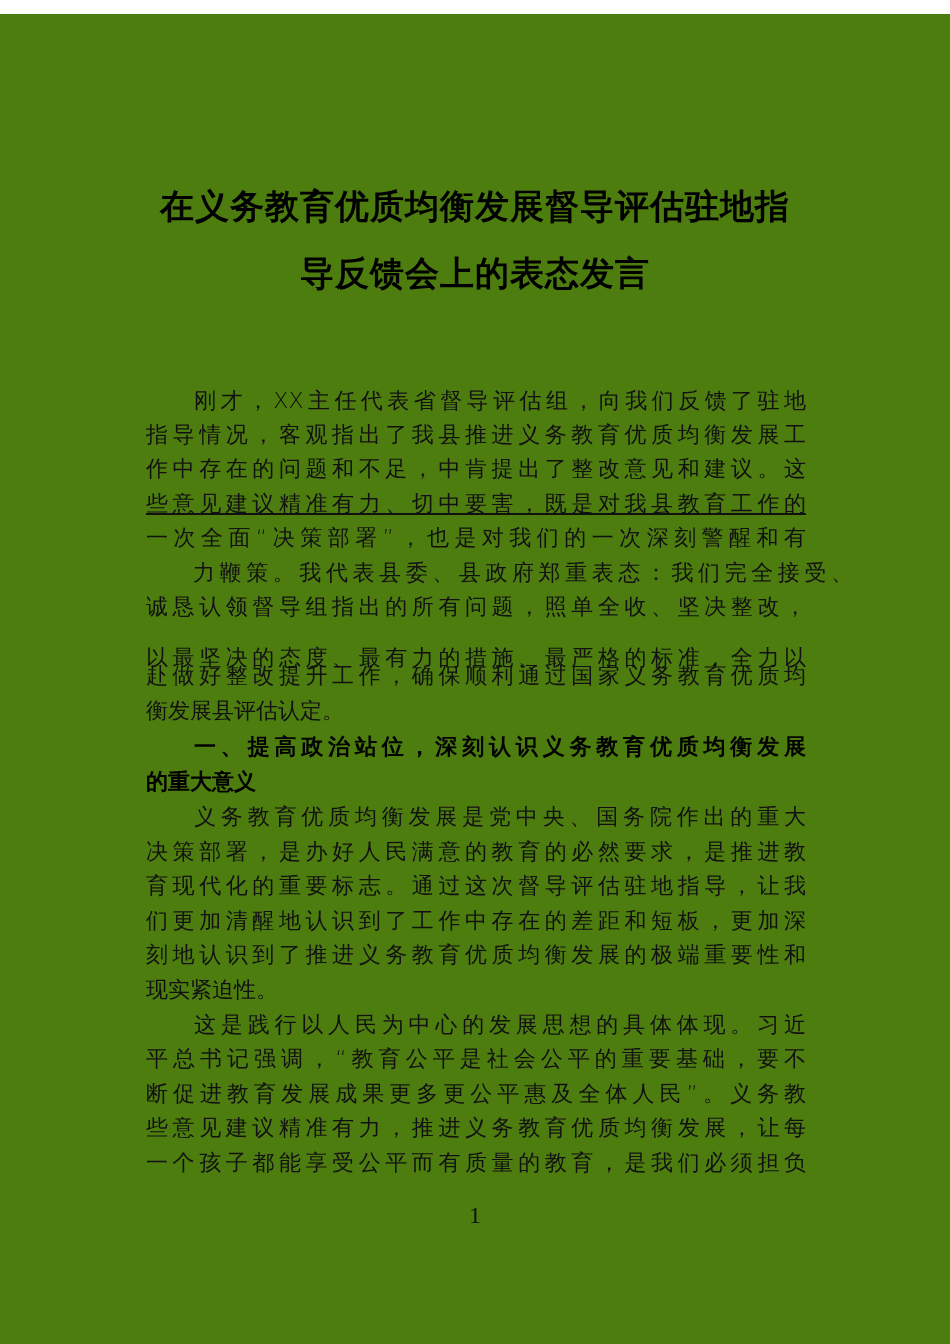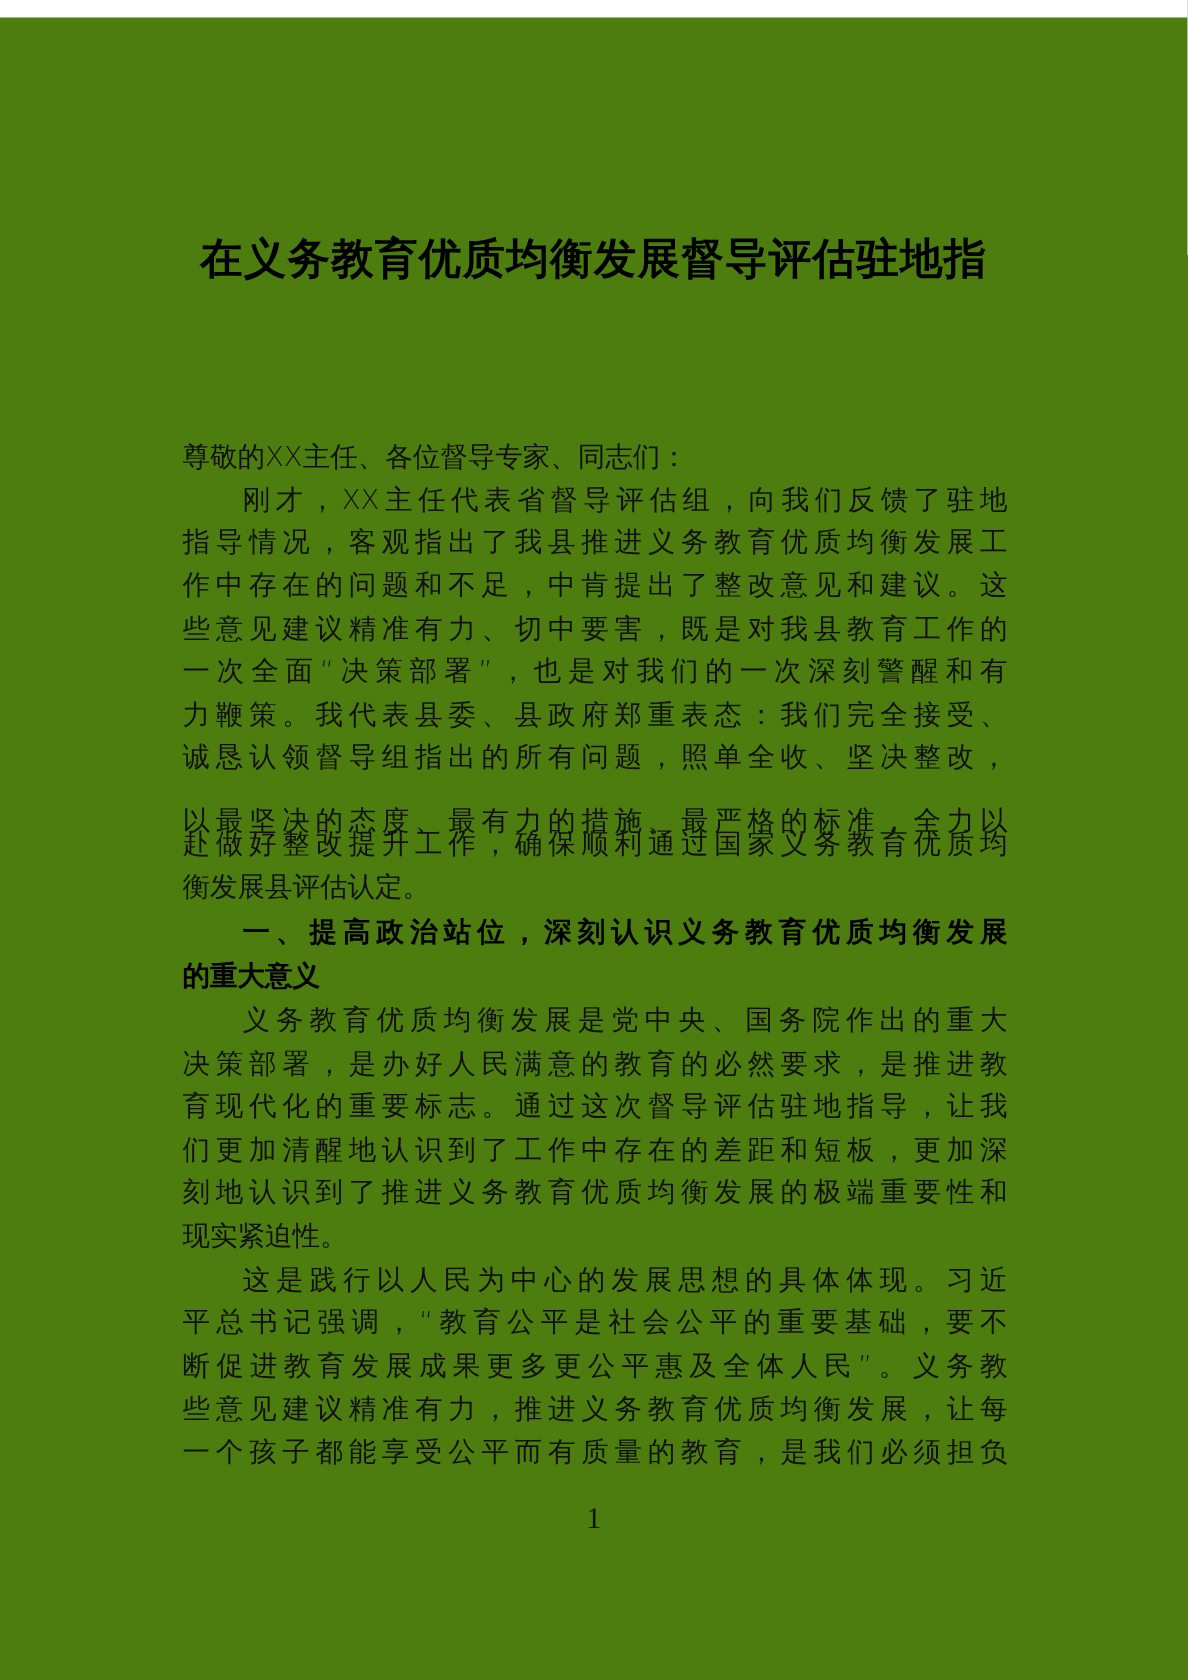--- a/index.html
+++ b/index.html
@@ -17,30 +17,30 @@
   .heading { font-weight: bold; color: #000; }
   .page-number { position: absolute; top: 1188px; left: 0; width: 950px; text-align: center;
                  font-family: "Liberation Serif", serif; font-size: 24px; color: #111; }
 </style>
 </head>
 <body>
 
 <div class="page">
 
   <div class="title-line" style="top:170px;">在义务教育优质均衡发展督导评估驻地指</div>
+  <div class="title-line" style="top:237px;">导反馈会上的表态发言</div>
 
-  <div class="line last" style="top:336px;">尊敬的XX主任、各位督导专家、同志们：</div>
 
   <div>
     <div class="line indent" style="top:370px;">刚才，XX主任代表省督导评估组，向我们反馈了驻地</div>
     <div class="line" style="top:404px;">指导情况，客观指出了我县推进义务教育优质均衡发展工</div>
     <div class="line" style="top:438px;">作中存在的问题和不足，中肯提出了整改意见和建议。这</div>
-    <div class="line" style="top:473px;">些意见建议精准有力、切中要害，既是对我县教育工作的</div>
+    <div class="line" style="top:473px;text-decoration:underline;">些意见建议精准有力、切中要害，既是对我县教育工作的</div>
     <div class="line" style="top:507px;">一次全面“决策部署”，也是对我们的一次深刻警醒和有</div>
-    <div class="line" style="top:542px;">力鞭策。我代表县委、县政府郑重表态：我们完全接受、</div>
+    <div class="line" style="top:542px;margin-left:47px;">力鞭策。我代表县委、县政府郑重表态：我们完全接受、</div>
     <div class="line" style="top:576px;">诚恳认领督导组指出的所有问题，照单全收、坚决整改，</div>
     <div class="line" style="top:611px;margin-top:16px;">以最坚决的态度、最有力的措施、最严格的标准，全力以</div>
     <div class="line" style="top:645px;">赴做好整改提升工作，确保顺利通过国家义务教育优质均</div>
     <div class="line last" style="top:680px;">衡发展县评估认定。</div>
   </div>
 
   <div>
     <div class="line indent heading" style="top:716px;">一、提高政治站位，深刻认识义务教育优质均衡发展</div>
     <div class="line heading last" style="top:751px;">的重大意义</div>
   </div>

